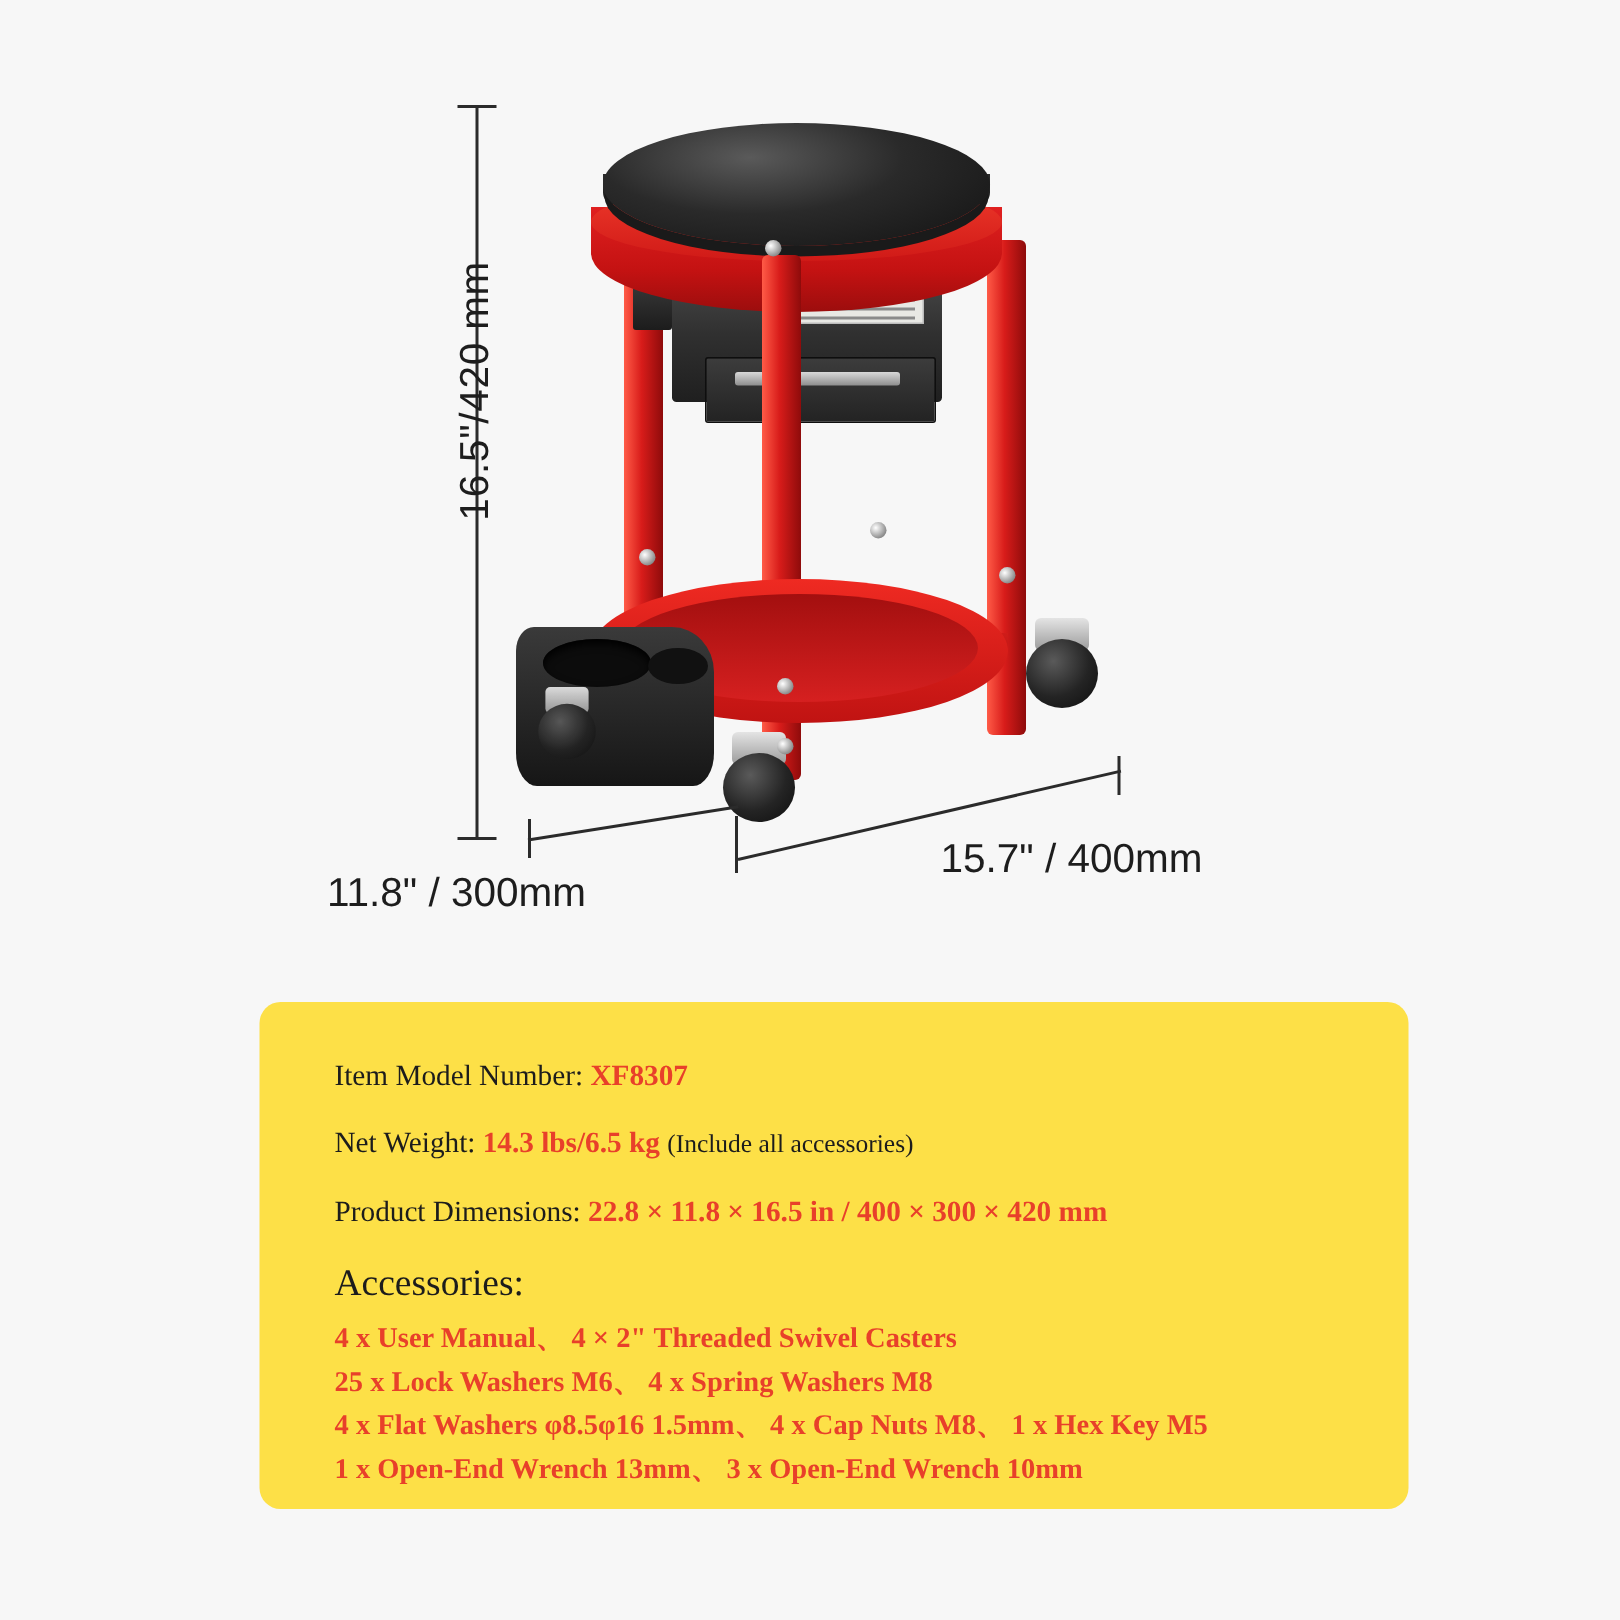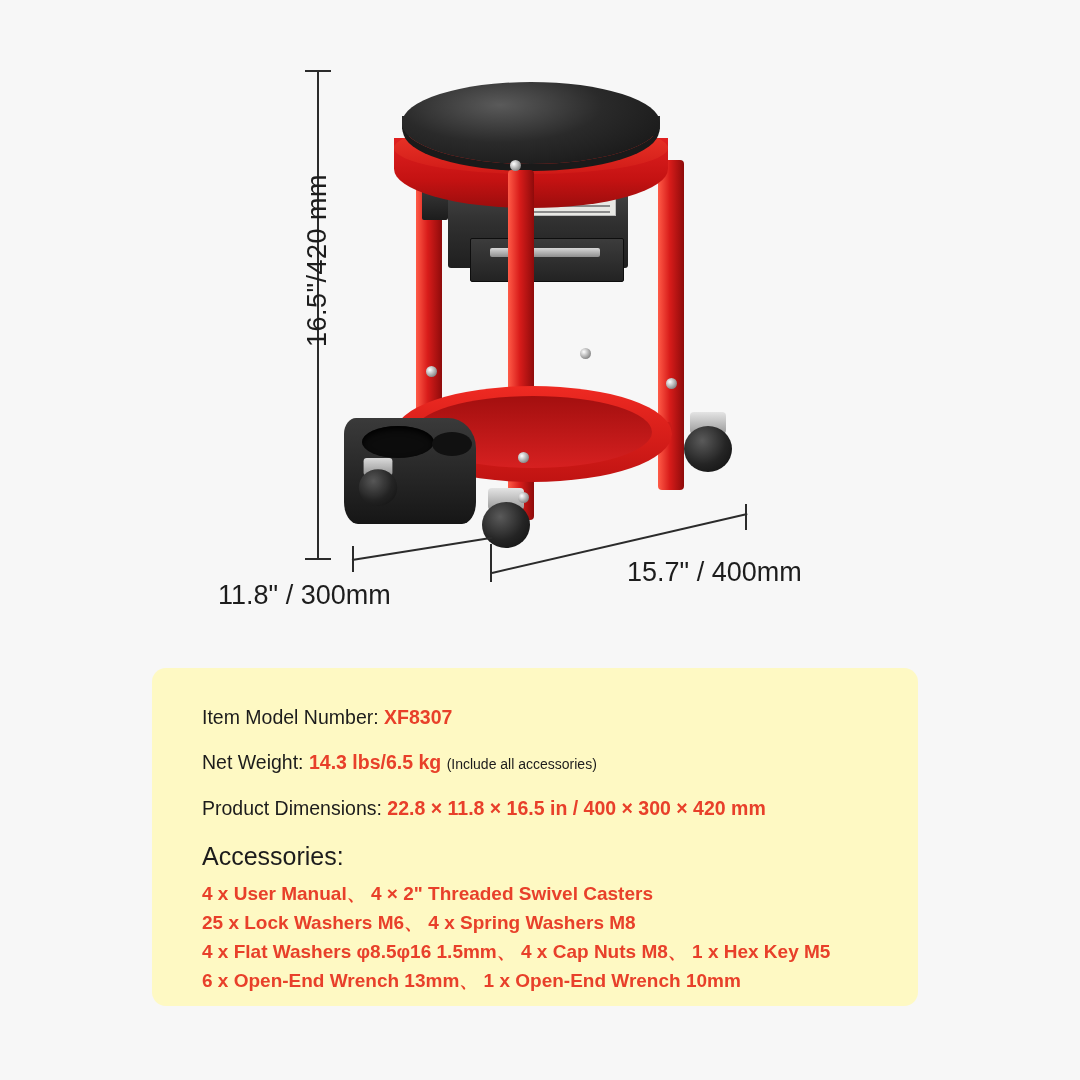--- a/index.html
+++ b/index.html
@@ -340,43 +340,44 @@
     position: absolute;
     width: 11px;
     height: 11px;
     border-radius: 50%;
     background: radial-gradient(circle at 35% 35%, #fff, #9d9d9d 60%, #5d5d5d);
   }
 
   
   .spec-card {
     position: absolute;
-    left: 152px;
+    left: 173px;
     top: 668px;
     width: 766px;
     height: 338px;
-    background: #fef9c3;
+    background: #fde047;
     border-radius: 14px;
+    font-family: Liberation Serif, serif;
   }
   .spec-inner {
     padding: 38px 0 0 50px;
   }
   .spec-line {
     font-size: 19.5px;
     color: #1c1c1c;
     margin-bottom: 22px;
     line-height: 1.2;
   }
   .spec-line .val {
     color: #e8402a;
     font-weight: bold;
   }
   .spec-line .note {
     color: #1c1c1c;
-    font-size: 14px;
+    font-size: 17px;
   }
   .acc-title {
     font-size: 25px;
     color: #1c1c1c;
     margin-bottom: 9px;
   }
   .acc-item {
     font-size: 19px;
     color: #e8402a;
     font-weight: bold;
@@ -478,16 +479,16 @@
     <div class="spec-line">
       <span>Product Dimensions:</span>
       <span class="val">22.8 × 11.8 × 16.5 in / 400 × 300 × 420 mm</span>
     </div>
 
     <div class="acc-title">Accessories:</div>
 
     <div class="acc-item">4 x User Manual、 4 × 2" Threaded Swivel Casters</div>
     <div class="acc-item">25 x Lock Washers M6、 4 x Spring Washers M8</div>
     <div class="acc-item">4 x Flat Washers φ8.5φ16 1.5mm、 4 x Cap Nuts M8、 1 x Hex Key M5</div>
-    <div class="acc-item">6 x Open-End Wrench 13mm、 1 x Open-End Wrench 10mm</div>
+    <div class="acc-item">1 x Open-End Wrench 13mm、 3 x Open-End Wrench 10mm</div>
 
   </div>
 </div>
 
 </body></html>

